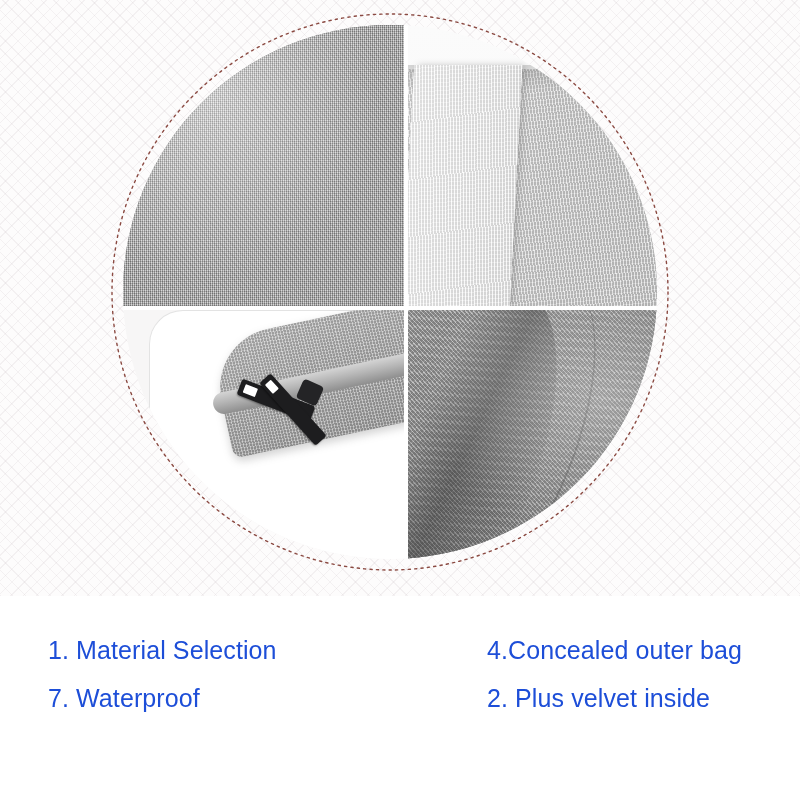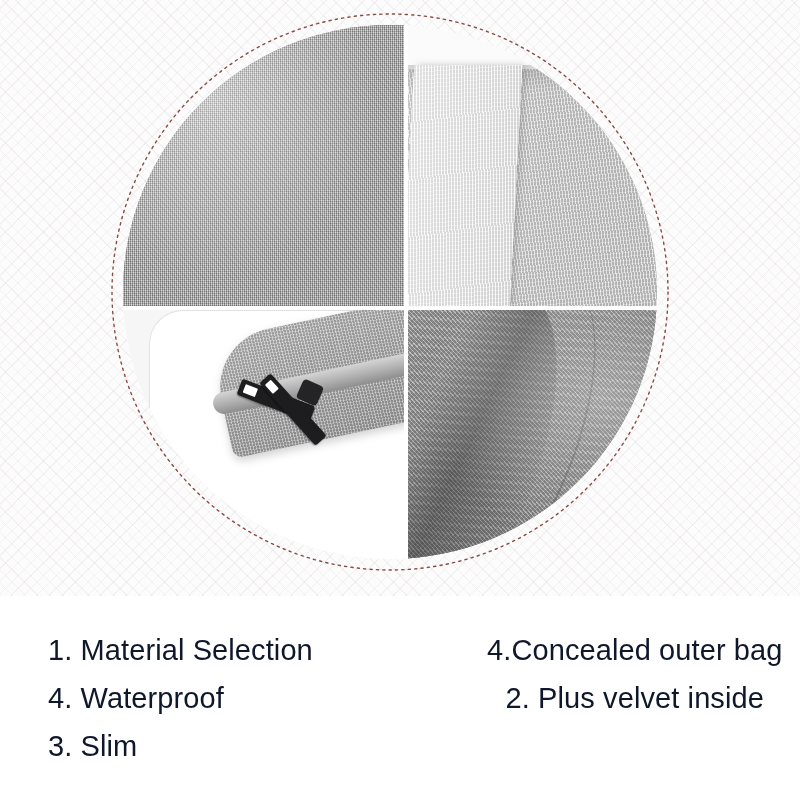--- a/index.html
+++ b/index.html
@@ -169,23 +169,23 @@
   
   .gap-v{position:absolute;left:281px;top:0;width:4px;height:534px;background:#ffffff;z-index:6;}
   .gap-h{position:absolute;left:0;top:281px;width:534px;height:4px;background:#ffffff;z-index:6;}
 
   
   #feature-list{
     position:absolute;left:0;top:626px;width:800px;z-index:5;
   }
   .feat-col{position:absolute;top:0;}
   #feat-col-left{left:48px;}
-  #feat-col-right{left:487px;text-align:center;}
+  #feat-col-right{left:487px;}
   .feat-item{
-    font-size:29px;line-height:48px;color:#0f172a;white-space:nowrap;
+    font-size:25px;line-height:48px;color:#1d4ed8;white-space:nowrap;
     letter-spacing:.1px;
   }
 </style>
 </head>
 <body>
 
 <div id="bg-texture"></div>
 <div id="text-panel-bg"></div>
 
 <div id="hero">
@@ -231,21 +231,20 @@
 
     <div class="gap-v"></div>
     <div class="gap-h"></div>
   </div>
 </div>
 
 <div id="feature-list">
 
   <div class="feat-col" id="feat-col-left">
     <div class="feat-item">1. Material Selection</div>
-    <div class="feat-item">4. Waterproof</div>
-    <div class="feat-item">3. Slim</div>
+    <div class="feat-item">7. Waterproof</div>
   </div>
 
   <div class="feat-col" id="feat-col-right">
     <div class="feat-item">4.Concealed outer bag</div>
     <div class="feat-item">2. Plus velvet inside</div>
   </div>
 </div>
 
 </body></html>

